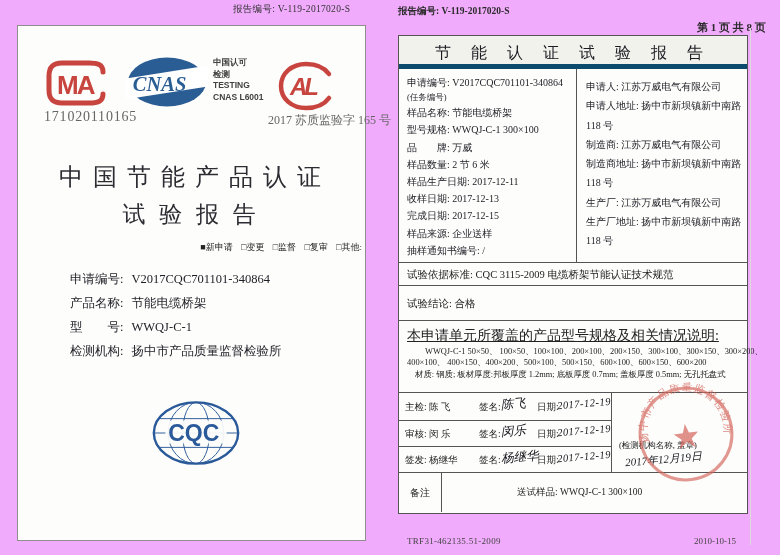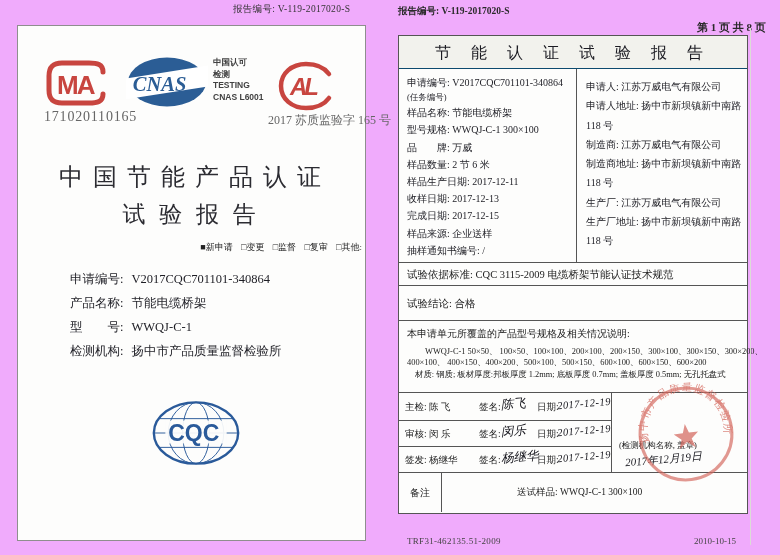--- a/index.html
+++ b/index.html
@@ -21,31 +21,31 @@
   .lp-checks{left:17px;top:241px;width:348px;text-align:right;font-size:9px;color:#222;}
   .lp-checks span{margin:0 3px;}
   .lp-field{left:70px;font-size:12.5px;color:#1d1d24;white-space:nowrap;}
   .lp-field .lbl{margin-right:8px;}
   .cqc-svg{left:150px;top:398px;width:92px;height:70px;}
   
   .rp-report-no{left:398px;top:5px;font-size:9.5px;font-weight:600;color:#2a2a2a;}
   .rp-page-info{left:688px;top:20px;font-size:11px;font-weight:600;color:#2a2a2a;margin-left:9px;}
   .rp-box{left:398px;top:35px;width:348px;height:477px;border:1px solid #555;background:#fdfdfc;}
   .rp-box>div{position:absolute;left:0;width:100%;box-sizing:border-box;}
-  .rp-title{top:0;height:33px;border-bottom:1px solid #0c4a6e;background:#f2f2ed;text-align:center;
+  .rp-title{top:0;height:33px;border-bottom:5px solid #0c4a6e;background:#f2f2ed;text-align:center;
             line-height:33px;font-size:16px;letter-spacing:8px;color:#1b1b22;font-weight:500;}
   .rp-info{top:33px;height:194px;border-bottom:1px solid #555;}
   .rp-info-divider{position:absolute;left:177px;top:0;width:1px;height:194px;background:#555;}
   .rp-info-left{position:absolute;left:8px;top:5px;width:165px;font-size:10px;line-height:17.2px;color:#1d1d24;white-space:nowrap;}
   .rp-info-left .small{font-size:8.5px;line-height:13px;display:block;}
   .rp-info-right{position:absolute;left:187px;top:8px;width:158px;font-size:10px;line-height:19.3px;color:#1d1d24;}
   .rp-standard{top:227px;height:23px;border-bottom:1px solid #555;line-height:23px;padding-left:8px;font-size:10.5px;}
   .rp-conclusion{top:250px;height:35px;border-bottom:1px solid #555;line-height:35px;padding-left:8px;font-size:10.5px;}
   .rp-coverage{top:285px;height:72px;border-bottom:1px solid #555;}
-  .cov-title{position:absolute;left:8px;top:6px;font-size:10px;}
+  .cov-title{position:absolute;left:8px;top:6px;font-size:14px;text-decoration:underline;}
   .cov-l1{position:absolute;left:26px;top:25px;font-size:8.4px;white-space:nowrap;}
   .cov-l2{position:absolute;left:8px;top:36px;font-size:8.4px;white-space:nowrap;}
   .cov-l3{position:absolute;left:16px;top:48px;font-size:8.4px;white-space:nowrap;}
   .rp-sign{top:357px;height:80px;border-bottom:1px solid #555;}
   .sig-divider{position:absolute;left:212px;top:0;width:1px;height:80px;background:#555;}
   .sig-row{position:absolute;left:0;width:212px;height:26.6px;font-family:Liberation Serif, serif;}
   .sig-row.b{border-bottom:1px solid #555;}
   .sig-row span{position:absolute;white-space:nowrap;}
   .sig-role{left:6px;top:8px;font-size:9.5px;}
   .sig-label{left:80px;top:8px;font-size:9.5px;}

